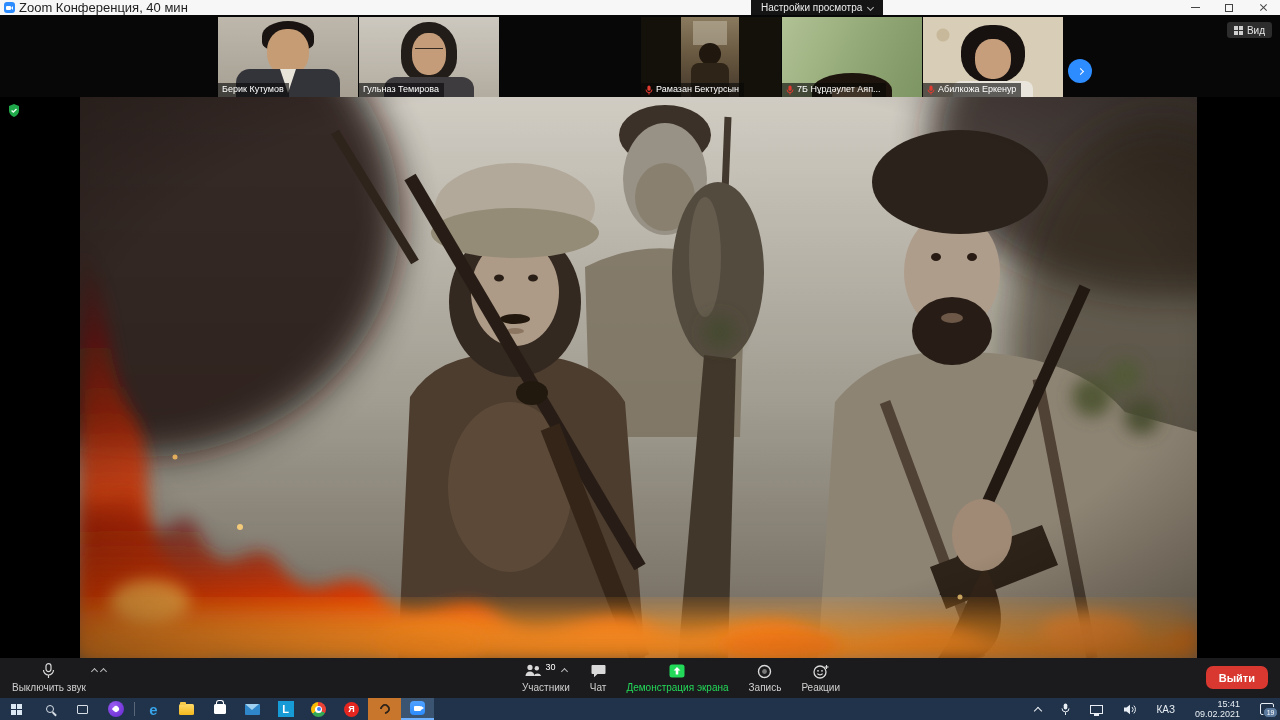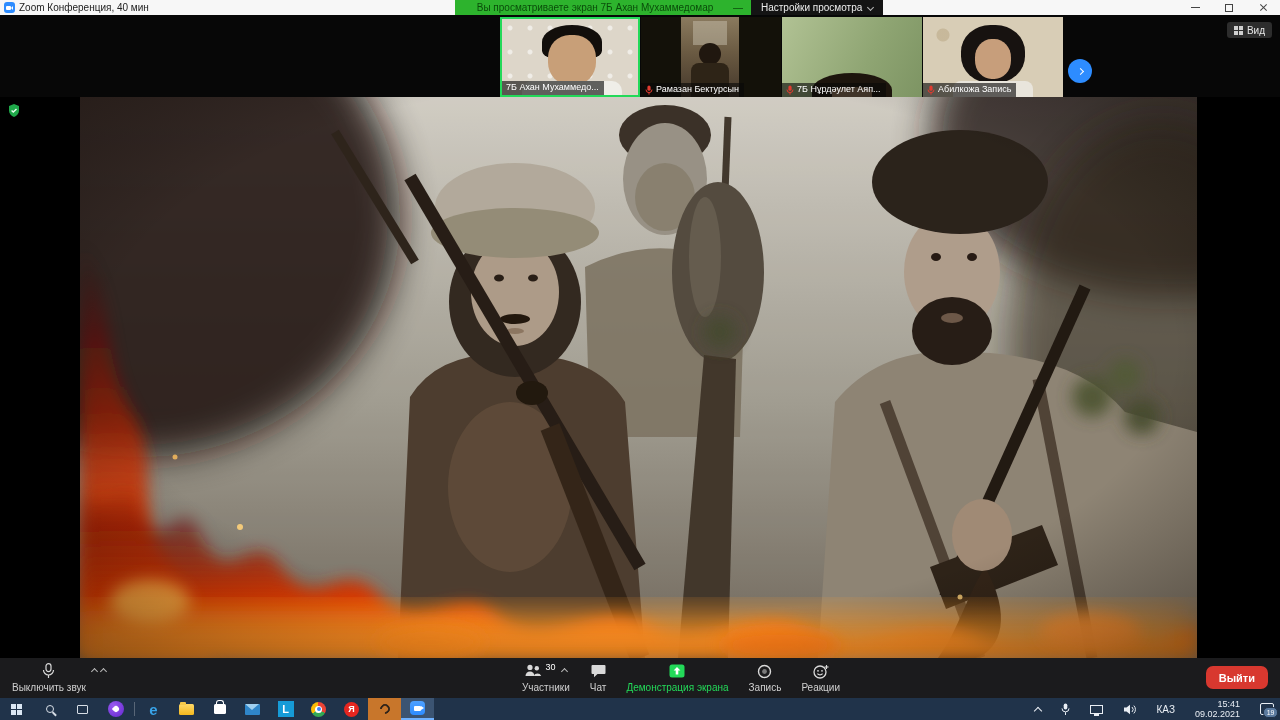--- a/index.html
+++ b/index.html
@@ -5,21 +5,21 @@
   *{box-sizing:border-box;margin:0;padding:0}
   body{background:#000;font-family:"Liberation Sans","DejaVu Sans",sans-serif}
   #stage{position:relative;width:1280px;height:720px;overflow:hidden;background:#000}
 
   
   .titlebar{position:absolute;top:0;left:0;width:1280px;height:15px;background:#f7f7f7;display:flex;align-items:center;z-index:30}
   .title-left{display:flex;align-items:center;gap:4px;padding-left:4px}
   .zoomico{width:11px;height:11px;border-radius:3px;background:#2d8cff;position:relative;flex:0 0 auto}
   .zoomico::after{content:"";position:absolute;left:2px;top:3.5px;width:4.5px;height:4px;background:#fff;border-radius:1px}
   .zoomico::before{content:"";position:absolute;left:7px;top:4px;border-top:2px solid transparent;border-bottom:2px solid transparent;border-right:2.5px solid #fff}
-  .apptitle{font-size:10px;color:#222;white-space:nowrap}
+  .apptitle{font-size:13px;color:#222;white-space:nowrap}
   .banner{position:absolute;left:455px;top:0;width:296px;height:15px;background:#2db32d;display:flex;align-items:center;font-size:10px;color:#0a4d0a;padding:0 8px;z-index:31}
   .banner .btxt{flex:1;text-align:center;white-space:nowrap;overflow:hidden}
   .banner .bmin{color:#0a4d0a;padding-left:6px;cursor:default}
   .settingsbtn{position:absolute;left:751px;top:0;height:15px;background:#141414;color:#ececec;font-size:10px;display:flex;align-items:center;gap:6px;padding:0 10px;z-index:31}
   .wincontrols{position:absolute;right:0;top:0;height:15px;display:flex;z-index:32}
   .wcbtn{width:34px;height:15px;display:flex;align-items:center;justify-content:center}
   .minbar{width:9px;height:1px;background:#444}
   .maxbox{width:8px;height:8px;border:1px solid #444}
   .closex{position:relative;width:9px;height:9px}
   .closex::before,.closex::after{content:"";position:absolute;left:0;top:4px;width:9px;height:1px;background:#444}
@@ -129,24 +129,20 @@
 <body>
 
 <div id="stage">
 
   <div class="titlebar">
     <div class="title-left">
       <span class="zoomico"></span>
       <span class="apptitle">Zoom Конференция, 40 мин</span>
     </div>
   </div>
-  <div class="banner">
-    <span class="btxt">Вы просматриваете экран 7Б Ахан Мухаммедомар</span>
-    <span class="bmin">—</span>
-  </div>
   <div class="settingsbtn">
     <span>Настройки просмотра</span>
     <span class="chev down sm"></span>
   </div>
   <div class="wincontrols">
     <div class="wcbtn">
         <span class="minbar"></span>
       </div>
     <div class="wcbtn">
         <span class="maxbox"></span>
@@ -160,33 +156,46 @@
     <div class="viewbtn">
       <span class="gridico">
           <span></span>
           <span></span>
           <span></span>
           <span></span>
         </span>
       <span>Вид</span>
     </div>
 
-
-
-    <div class="thumb t3 active" style="left:500px">
+    <div class="thumb t1" style="left:218px">
       <div class="vid">
         <div class="wall"></div>
         <div class="persona hair"></div>
           <div class="persona face"></div>
         <div class="persona body"></div>
+          <div class="persona shirt"></div>
       </div>
       <div class="namebar">
-        <span>7Б Ахан Мухаммедо...</span>
-      </div>
-    </div>
+        <span>Берик Кутумов</span>
+      </div>
+    </div>
+
+    <div class="thumb t2" style="left:359px">
+      <div class="vid">
+        <div class="wall"></div>
+        <div class="persona hair"></div>
+          <div class="persona face"></div>
+        <div class="persona gl"></div>
+          <div class="persona body"></div>
+      </div>
+      <div class="namebar">
+        <span>Гульназ Темирова</span>
+      </div>
+    </div>
+
 
     <div class="thumb t4" style="left:641px">
       <div class="vid">
         <div class="wall"></div>
         <div class="persona strip4"></div>
           <div class="persona win"></div>
         <div class="persona head"></div>
           <div class="persona body"></div>
       </div>
       <div class="namebar">
@@ -221,21 +230,21 @@
         <div class="persona hair"></div>
           <div class="persona face"></div>
         <div class="persona body"></div>
       </div>
       <div class="namebar">
         <svg width="8" height="10" viewBox="0 0 8 10">
             <rect x="2.4" y="0.4" width="3.2" height="5.4" rx="1.6" fill="#e23b30"></rect>
             <path d="M1 4.6 a3 3 0 0 0 6 0" fill="none" stroke="#e23b30" stroke-width="1"></path>
             <line x1="4" y1="7.8" x2="4" y2="9.6" stroke="#e23b30" stroke-width="1"></line>
           </svg>
-        <span>Абилкожа Запись</span>
+        <span>Абилкожа Еркенур</span>
       </div>
     </div>
 
     <div class="nextbtn">
       <span class="chev right white sm"></span>
     </div>
   </div>
 
   <div class="shield">
     <svg width="12" height="13" viewBox="0 0 12 13">

